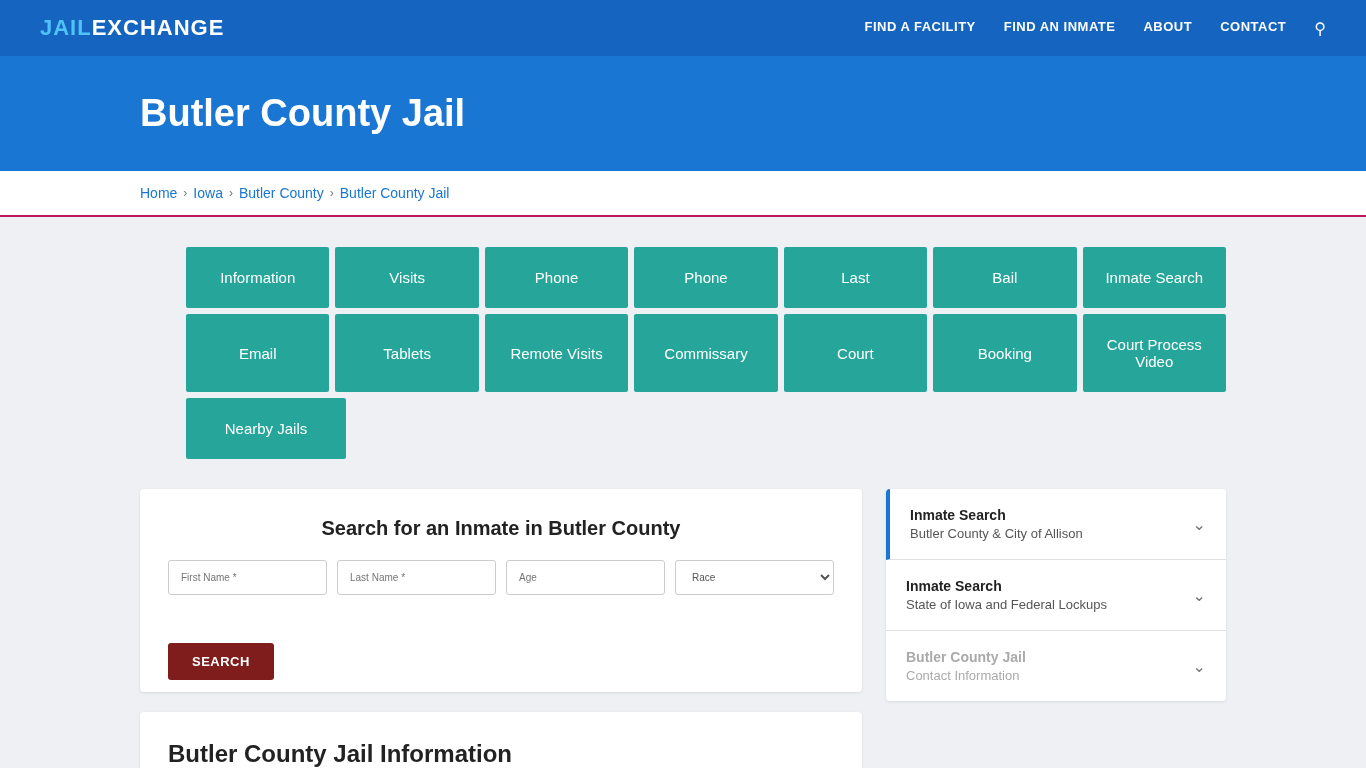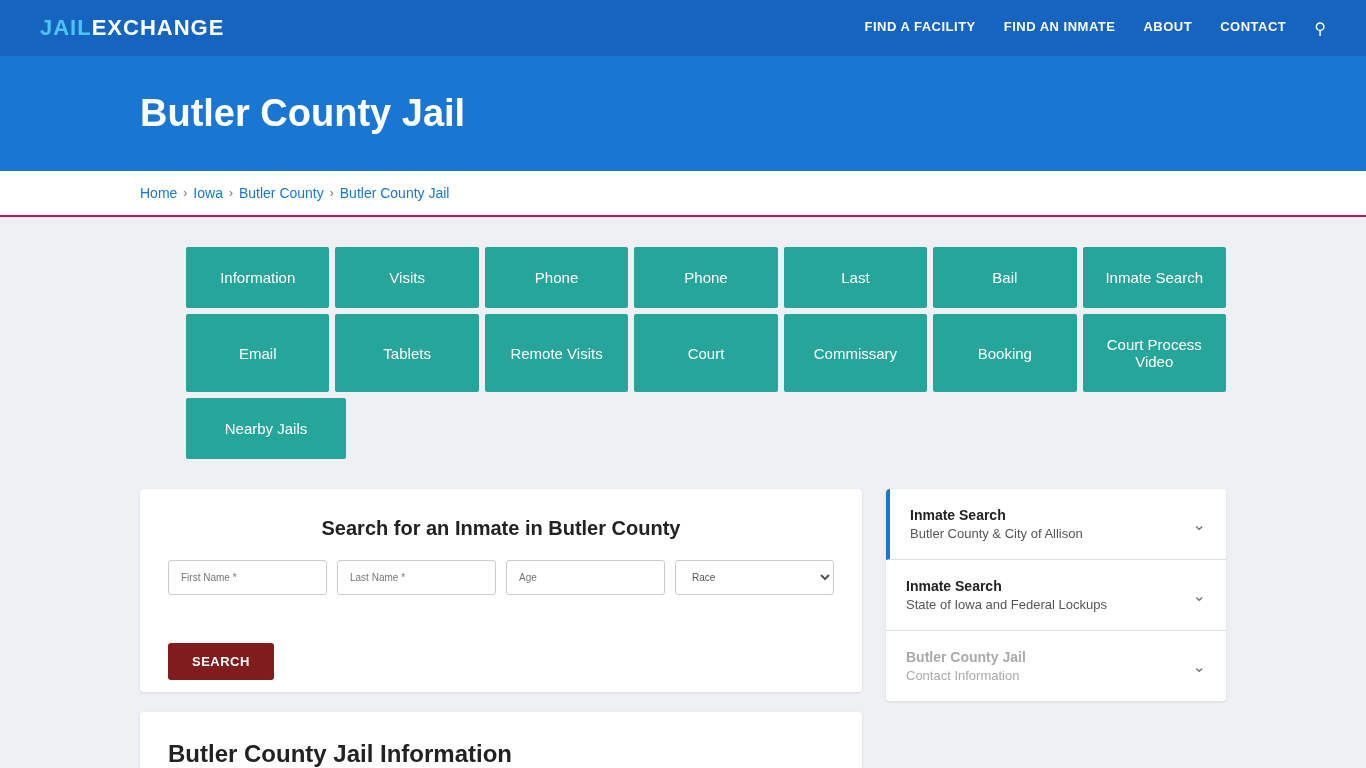--- a/index.html
+++ b/index.html
@@ -264,22 +264,22 @@
     <button class="grid-btn">Information</button>
     <button class="grid-btn">Visits</button>
     <button class="grid-btn">Phone</button>
     <button class="grid-btn">Phone</button>
     <button class="grid-btn">Last</button>
     <button class="grid-btn">Bail</button>
     <button class="grid-btn">Inmate Search</button>
     <button class="grid-btn">Email</button>
     <button class="grid-btn">Tablets</button>
     <button class="grid-btn">Remote Visits</button>
+    <button class="grid-btn">Commissary</button>
     <button class="grid-btn">Court</button>
-    <button class="grid-btn">Commissary</button>
     <button class="grid-btn">Booking</button>
     <button class="grid-btn">Court Process Video</button>
     <button class="grid-btn nearby">Nearby Jails</button>
   </div>
 
   <div class="content-row">
 
     <div class="left-panel">
 
       <div class="search-box">

